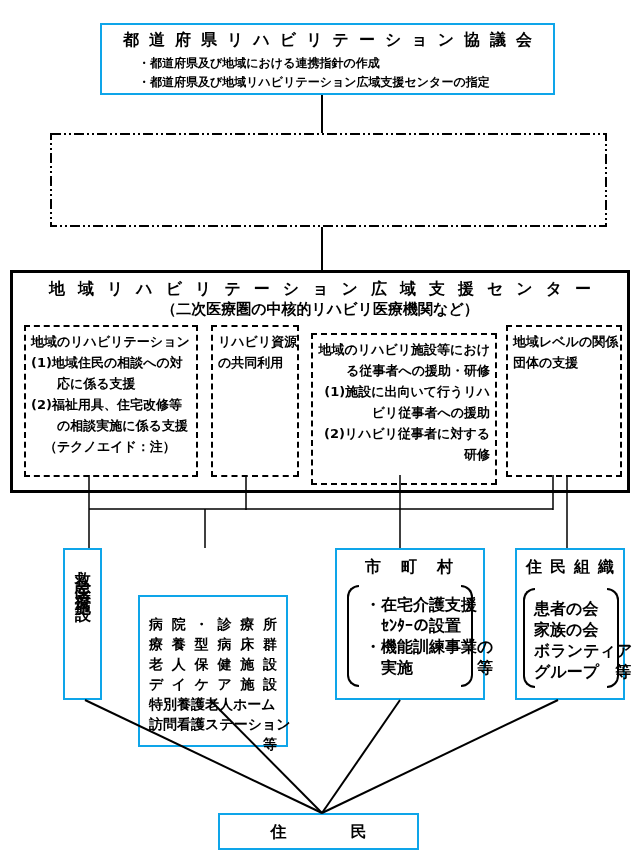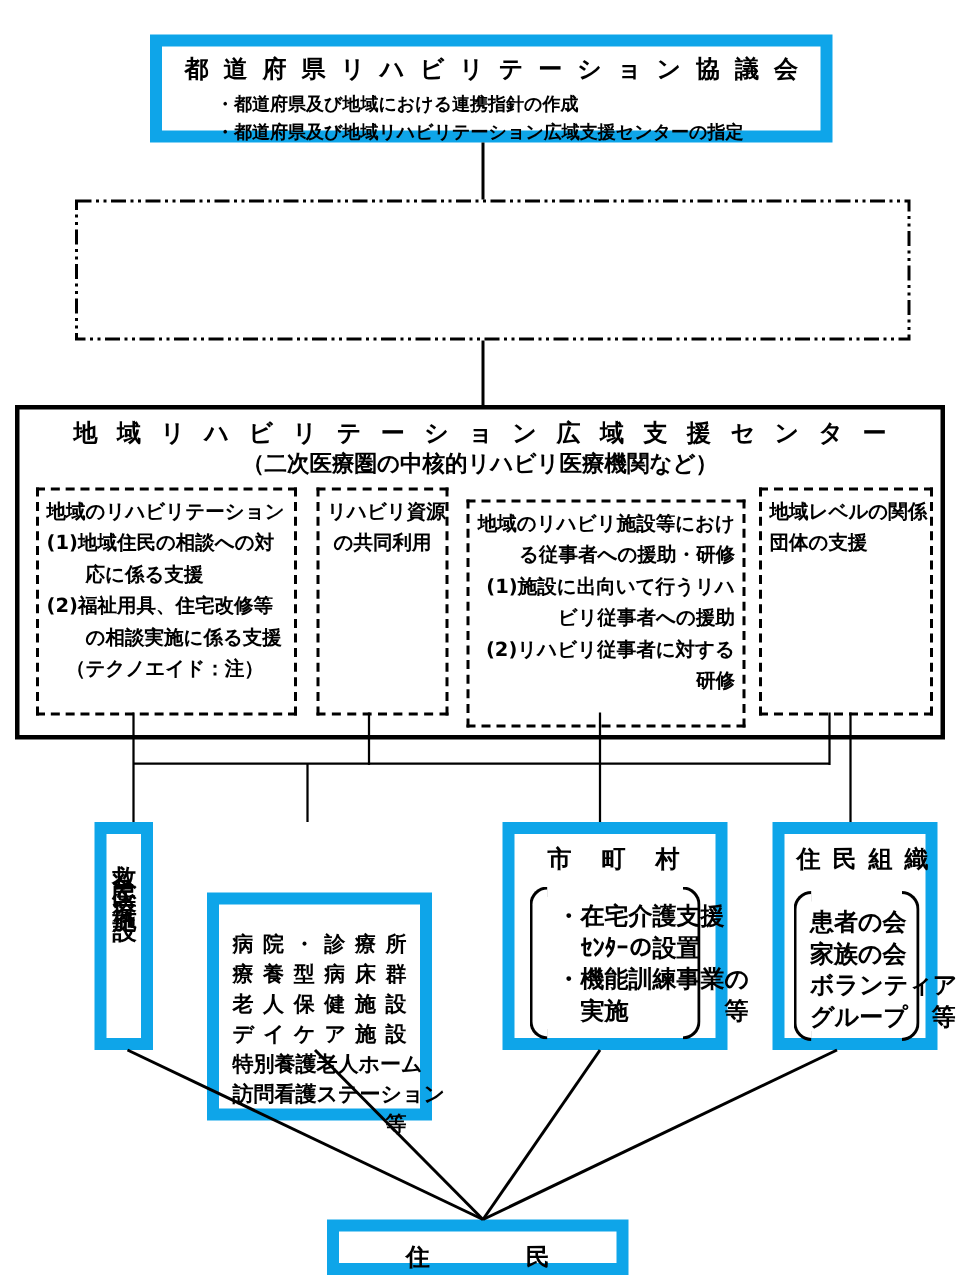--- a/index.html
+++ b/index.html
@@ -1,21 +1,21 @@
 <!DOCTYPE html>
 <html><head>
 <meta charset="utf-8">
 <style>
   html,body{margin:0;padding:0;background:#ffffff;}
   .canvas{
     position:relative;width:637px;height:858px;background:#ffffff;
     font-family:"DejaVu Sans",sans-serif;color:#000;overflow:hidden;
   }
   .abs{position:absolute;box-sizing:border-box;}
-  .solid2{border:8px solid #0ea5e9;}
+  .solid2{border:2px solid #0ea5e9;}
   .solid3{border:3px solid #000;}
   .dashed2{border:2px dashed #000;}
   .title{white-space:pre;text-align:center;font-size:16px;font-weight:bold;}
   .sub{white-space:pre;text-align:center;font-size:15px;font-weight:bold;letter-spacing:0px;}
   .line{white-space:pre;}
   .bullets{font-size:12px;line-height:19px;font-weight:bold;}
   .fn{font-size:13px;line-height:21px;font-weight:bold;padding:4px 5px;}
   .ls10{letter-spacing:10px;text-indent:10px;}
   .ls13{letter-spacing:13px;text-indent:13px;}
   .vtext{writing-mode:vertical-rl;text-orientation:upright;letter-spacing:7px;
@@ -49,21 +49,21 @@
 
     <div class="abs dashed2 fn" style="left:11px;top:52px;width:174px;height:152px;">
       <div class="line">地域のリハビリテーション</div>
       <div class="line">(1)地域住民の相談への対</div>
       <div class="line">　　応に係る支援</div>
       <div class="line">(2)福祉用具、住宅改修等</div>
       <div class="line">　　の相談実施に係る支援</div>
       <div class="line">　（テクノエイド：注）</div>
     </div>
 
-    <div class="abs dashed2 fn" style="left:198px;top:52px;width:88px;height:152px;text-align:center;">
+    <div class="abs dashed2 fn" style="left:198px;top:52px;width:88px;height:152px;">
       <div class="line">リハビリ資源</div>
       <div class="line">の共同利用</div>
     </div>
 
     <div class="abs dashed2 fn" style="left:298px;top:60px;width:186px;height:152px;text-align:right;">
       <div class="line">地域のリハビリ施設等におけ</div>
       <div class="line">る従事者への援助・研修</div>
       <div class="line">(1)施設に出向いて行うリハ</div>
       <div class="line">　　ビリ従事者への援助</div>
       <div class="line">(2)リハビリ従事者に対する</div>

